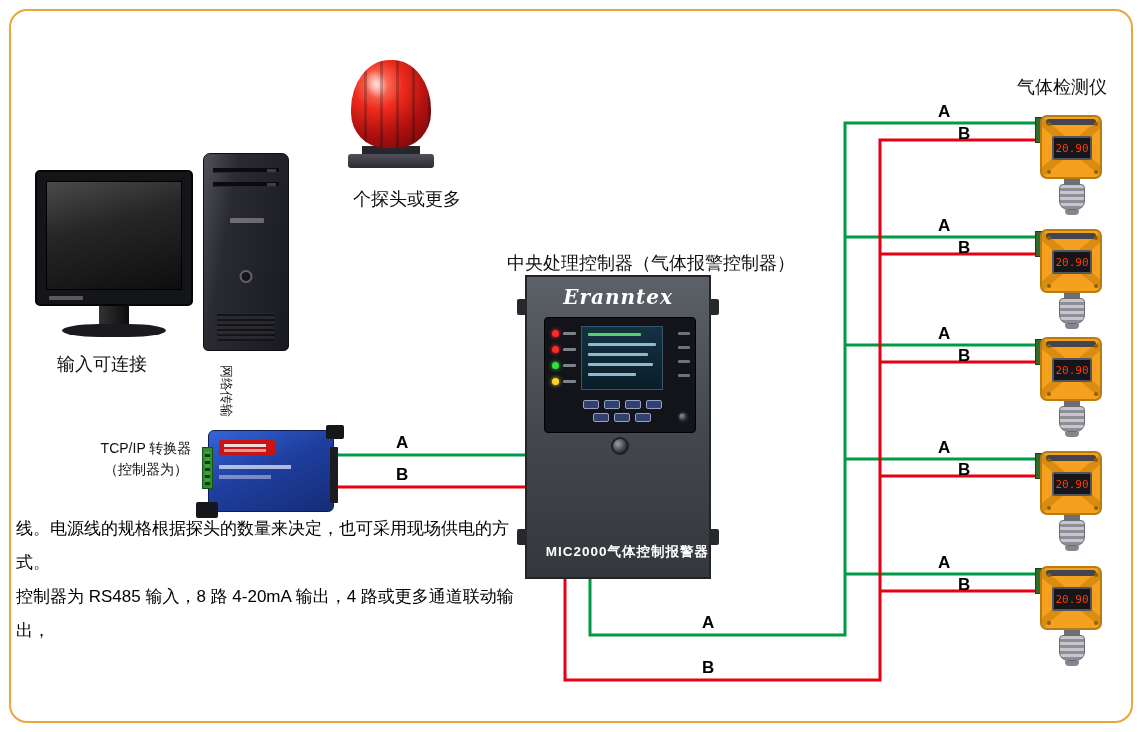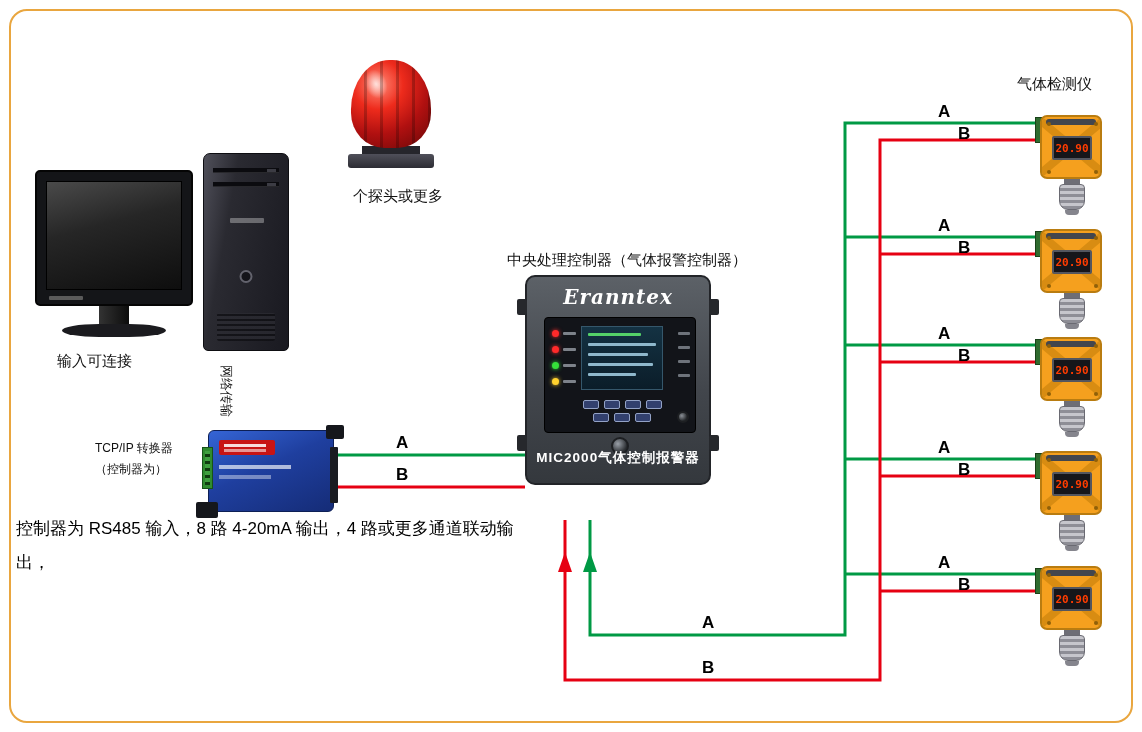--- a/index.html
+++ b/index.html
@@ -2,21 +2,21 @@
 <html><head>
 <meta charset="utf-8">
 <style>
   *{margin:0;padding:0;box-sizing:border-box}
   body{margin:0;background:#fff}
   .canvas{position:relative;width:1142px;height:732px;background:#fff;overflow:hidden;
           font-family:"Liberation Sans",sans-serif;color:#111}
   .frame{position:absolute;inset:9px;border:2px solid #e9a63f;border-radius:18px;pointer-events:none;z-index:50}
   .wires{position:absolute;inset:0;z-index:1}
   .dev{position:absolute;z-index:2}
-  .lbl{position:absolute;z-index:3;font-size:15px;color:#111;white-space:nowrap}
+  .lbl{position:absolute;z-index:3;font-size:18px;color:#111;white-space:nowrap}
   .wl{position:absolute;z-index:3;font-weight:bold;font-size:17px;color:#000;white-space:nowrap}
 
   
   .monitor{left:35px;top:170px;width:158px}
   .mon-bezel{position:relative;width:158px;height:136px;background:#141518;border:2px solid #050505;border-radius:5px;padding:9px 9px 14px}
   .mon-screen{width:100%;height:100%;background:linear-gradient(165deg,#4a4a4a 0%,#262626 40%,#0e0e0e 100%);border:1px solid #000}
   .mon-logo{position:absolute;left:12px;bottom:4px;width:34px;height:4px;background:#5a5a5a;border-radius:1px}
   .mon-neck{width:30px;height:18px;margin:0 auto;background:linear-gradient(90deg,#333,#0c0c0c)}
   .mon-base{width:104px;height:13px;margin:0 auto;background:#1b1b1f;border-radius:50%/70%}
 
@@ -49,21 +49,21 @@
   .conv-sticker::after{content:"";position:absolute;left:5px;top:4px;width:42px;height:3px;background:rgba(255,255,255,.85);box-shadow:0 5px 0 rgba(255,255,255,.55)}
   .conv-text1{left:10px;top:34px;width:72px;height:4px;background:rgba(255,255,255,.65)}
   .conv-text2{left:10px;top:44px;width:52px;height:4px;background:rgba(255,255,255,.4)}
   .conv-port-l{left:-7px;top:16px;width:11px;height:42px;background:#2f8c2f;border:1px solid #175217}
   .conv-port-l::after{content:"";position:absolute;inset:3px 2px;background:repeating-linear-gradient(0deg,#0f3c0f 0 3px,#3fa03f 3px 7px)}
   .conv-port-r{right:-5px;top:16px;width:8px;height:56px;background:#1a1c22;border-radius:1px}
   .conv-tab-bl{left:-13px;bottom:-7px;width:22px;height:16px;background:#15171c;border-radius:2px}
   .conv-tab-tr{right:-11px;top:-6px;width:18px;height:14px;background:#15171c;border-radius:2px}
 
   
-  .ctrl{left:525px;top:275px;width:186px;height:210px;border:2px solid #222428;border-radius:10px;
+  .ctrl{left:525px;top:275px;width:186px;height:304px;border:2px solid #222428;border-radius:0;
         background:linear-gradient(180deg,#5c6167 0%,#42464c 55%,#34383d 100%)}
   .ctrl>div{position:absolute}
   .ctrl-tab{width:10px;height:16px;background:#26282c;border-radius:2px}
   .ctrl-brand{left:0;right:0;top:8px;text-align:center;color:#fff;font-family:"DejaVu Serif",serif;
               font-style:italic;font-weight:bold;font-size:20px;letter-spacing:1px}
   .ctrl-panel{left:17px;top:40px;width:152px;height:116px;background:#121419;border:1px solid #000;border-radius:4px}
   .ctrl-panel>div{position:absolute}
   .leds{left:7px;top:12px}
   .led-row{display:flex;align-items:center;gap:4px;margin-bottom:9px}
   .led{width:7px;height:7px;border-radius:50%}
@@ -77,42 +77,42 @@
   .lcd-row.hdr{background:#54d269;width:78%}
   .lcd-row.w1{width:100%}.lcd-row.w2{width:88%}.lcd-row.w3{width:95%}.lcd-row.w4{width:70%}
   .rbars{right:5px;top:14px}
   .rbar{width:12px;height:3px;background:#6e737b;margin-bottom:11px;border-radius:1px}
   .btns{left:33px;top:82px;width:88px;display:flex;flex-wrap:wrap;gap:4px 5px;justify-content:center}
   .btn{width:16px;height:9px;background:#32406e;border:1px solid #93a2c6;border-radius:2px}
   .ctrl-key1{left:84px;top:160px;width:18px;height:18px;border-radius:50%;border:2px solid #1d1f22;
              background:radial-gradient(circle at 35% 35%,#9aa0a8,#2a2d31 70%)}
   .ctrl-key2{left:150px;top:134px;width:12px;height:12px;border-radius:50%;border:2px solid #1d1f22;
              background:radial-gradient(circle at 35% 35%,#8b9097,#26292c 70%)}
-  .ctrl-model{left:0;right:0;bottom:16px;text-align:center;color:#fff;font-size:13.5px;font-weight:bold;letter-spacing:1px}
+  .ctrl-model{left:0;right:0;bottom:16px;text-align:right;color:#fff;font-size:13.5px;font-weight:bold;letter-spacing:1px}
 
   
   .detector{position:absolute;left:1040px;width:64px;z-index:2}
   .det-term{position:absolute;left:-5px;top:2px;width:10px;height:26px;background:#2f6b2f;border:1px solid #194119}
   .det-body{position:relative;width:62px;height:64px;background:#f5a01e;border:2px solid #b97c10;border-radius:7px;overflow:hidden}
   .det-cap{position:absolute;top:2px;left:4px;right:4px;height:6px;background:#43464d;border-radius:3px}
   .det-rib{position:absolute;left:-16px;top:26px;width:92px;height:8px;background:#d88c12}
   .rib1{transform:rotate(40deg)}.rib2{transform:rotate(-40deg)}
   .det-screen{position:absolute;left:10px;top:19px;width:40px;height:24px;background:#16161a;border:2px solid #54565e;
               border-radius:2px;display:flex;align-items:center;justify-content:center;z-index:2}
-  .det-screen span{color:#ff3c00;font-family:"DejaVu Sans Mono",monospace;font-size:11px;font-weight:bold}
+  .det-screen span{color:#ff3c00;font-family:"DejaVu Sans Mono",monospace;font-size:11px;font-weight:normal}
   .det-bolts{position:absolute;left:5px;top:5px;width:4px;height:4px;border-radius:50%;background:#8f6009;
              box-shadow:47px 0 0 #8f6009,0 48px 0 #8f6009,47px 48px 0 #8f6009;z-index:3}
   .det-neck{width:16px;height:5px;margin:0 auto;background:#6e6e76}
   .det-sensor{width:26px;height:26px;margin:0 auto;border:1px solid #6a6a72;border-radius:4px 4px 9px 9px;
               background:repeating-linear-gradient(0deg,#8e8e96 0 3px,#c6c6cc 3px 6px)}
   .det-tip{width:14px;height:5px;margin:0 auto;background:#85858d;border-radius:0 0 4px 4px}
 
   
   .lbl-net{left:196px;top:382px;width:60px;text-align:center;transform:rotate(90deg);font-size:13px;color:#222}
-  .lbl-tcp{left:95px;top:438px;width:102px;font-size:12px;line-height:21px;white-space:nowrap}
+  .lbl-tcp{left:95px;top:438px;width:102px;text-align:center;font-size:14px;line-height:21px;white-space:nowrap}
   .desc{position:absolute;left:16px;top:512px;width:512px;z-index:3;font-size:17px;line-height:34px;color:#000}
 </style>
 </head>
 <body>
 
 <div class="canvas">
 
   <svg class="wires" width="1142" height="732" viewBox="0 0 1142 732">
     <g stroke="#009944" stroke-width="3" fill="none">
       <path d="M333 455 H525"></path>
@@ -319,18 +319,19 @@
   <div class="wl" style="left:938px;top:216px">A</div>
   <div class="wl" style="left:958px;top:238px">B</div>
   <div class="wl" style="left:938px;top:324px">A</div>
   <div class="wl" style="left:958px;top:346px">B</div>
   <div class="wl" style="left:938px;top:438px">A</div>
   <div class="wl" style="left:958px;top:460px">B</div>
   <div class="wl" style="left:938px;top:553px">A</div>
   <div class="wl" style="left:958px;top:575px">B</div>
 
   <div class="desc">
+    <div>线。电源线的规格根据探头的数量来决定，也可采用现场供电的方式。</div>
     <div>控制器为 RS485 输入，8 路 4-20mA 输出，4 路或更多通道联动输出，</div>
 
   </div>
 
   <div class="frame"></div>
 </div>
 
 </body></html>

